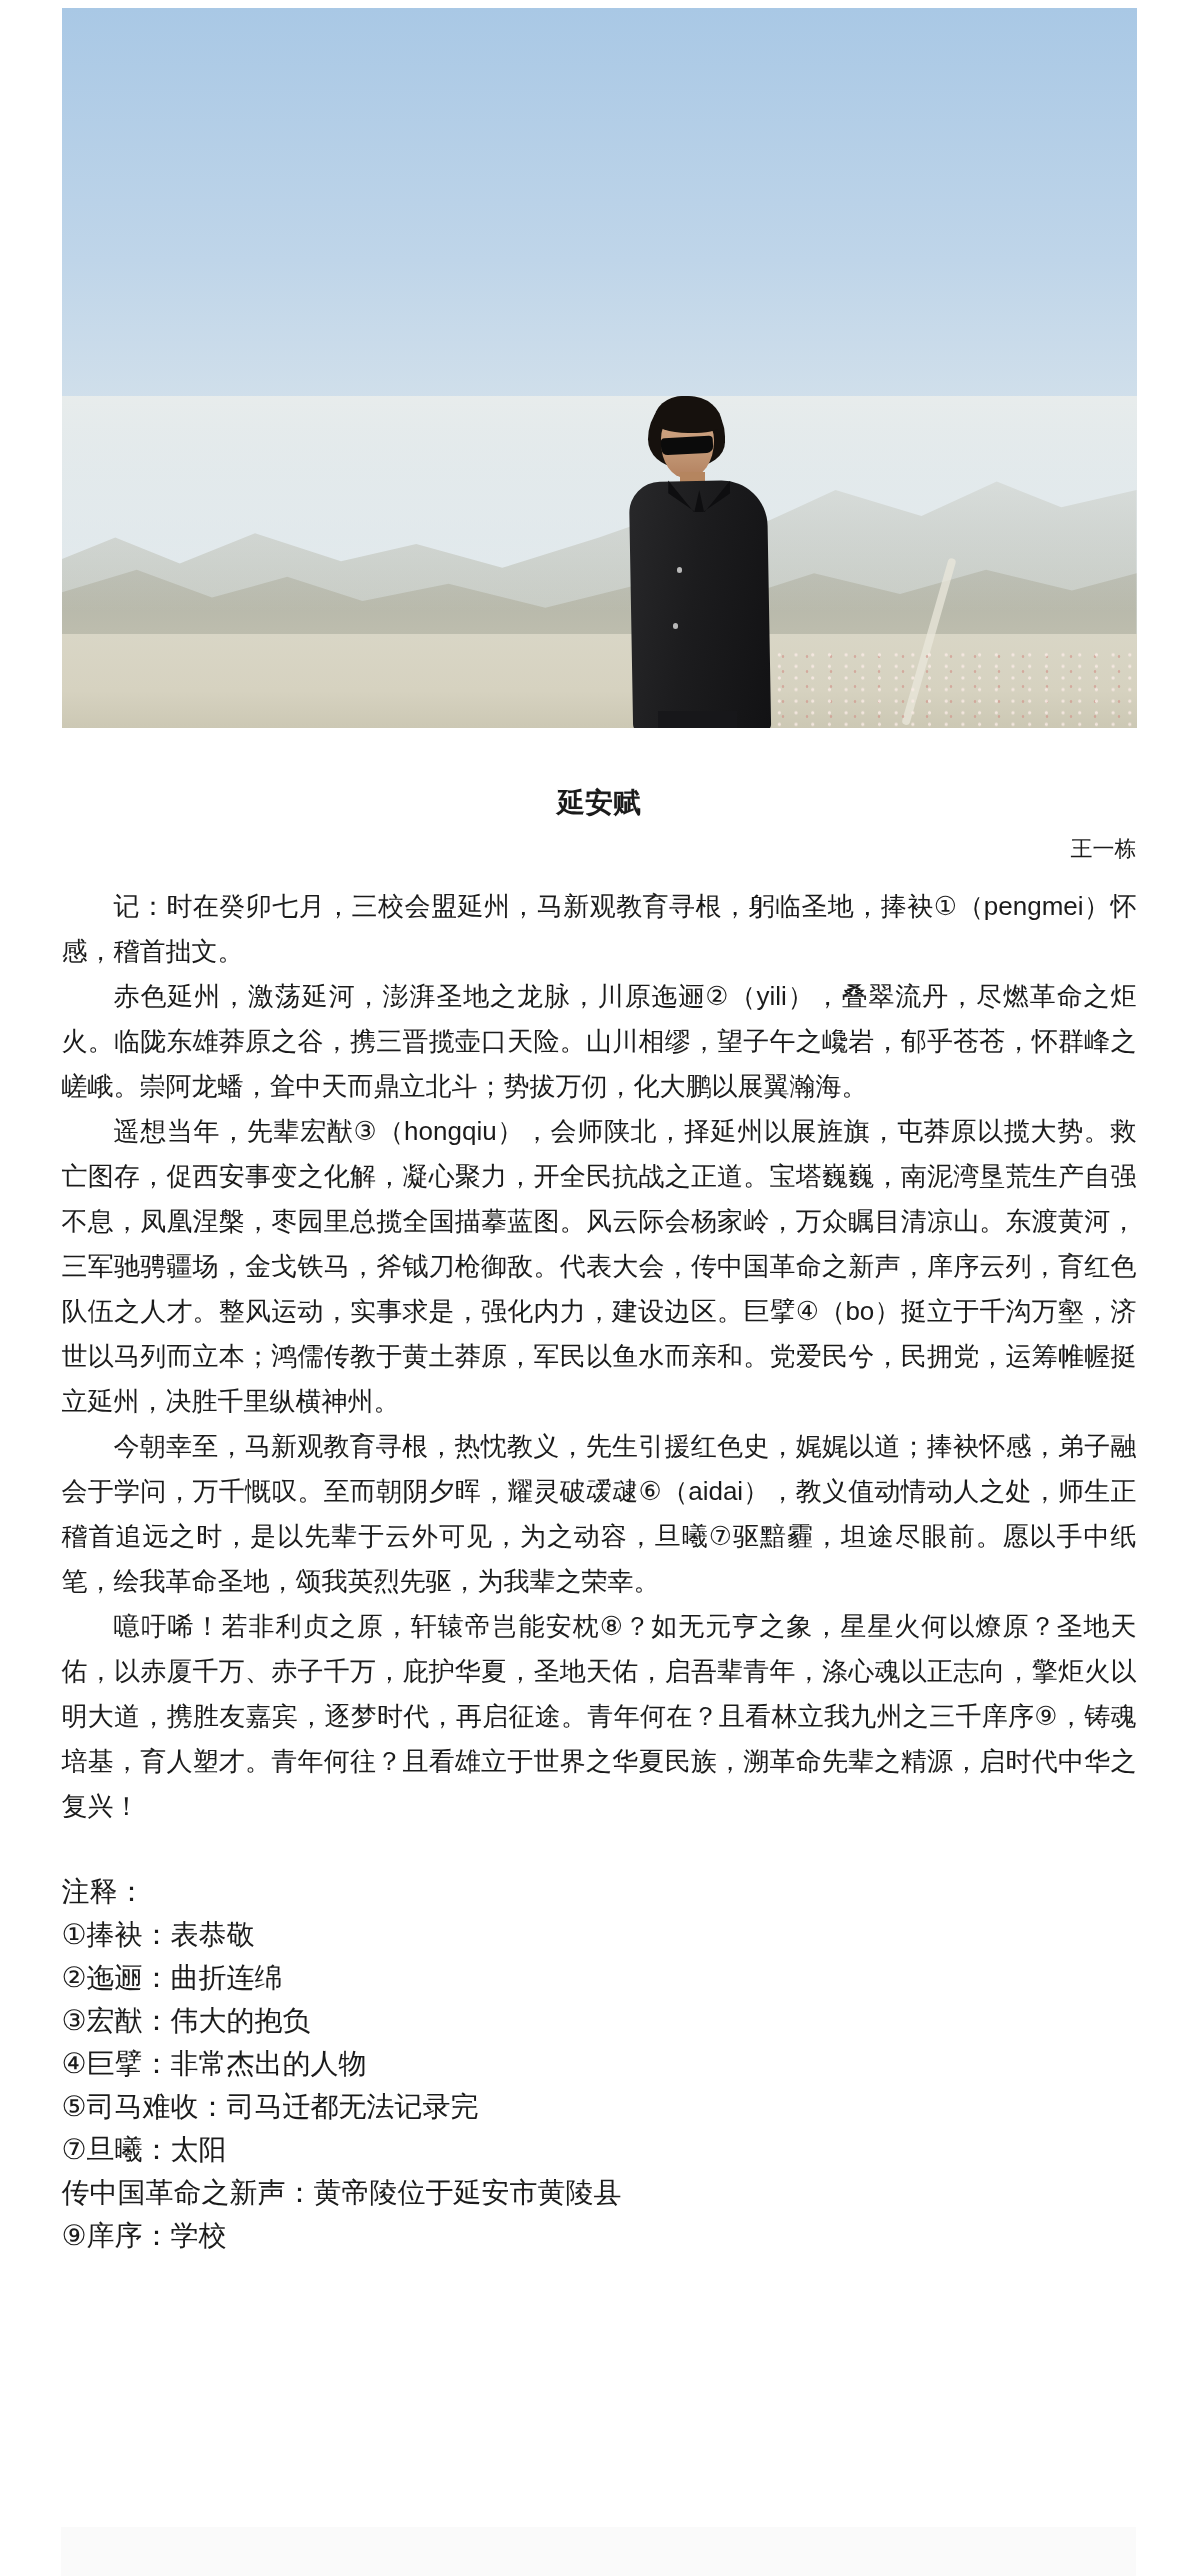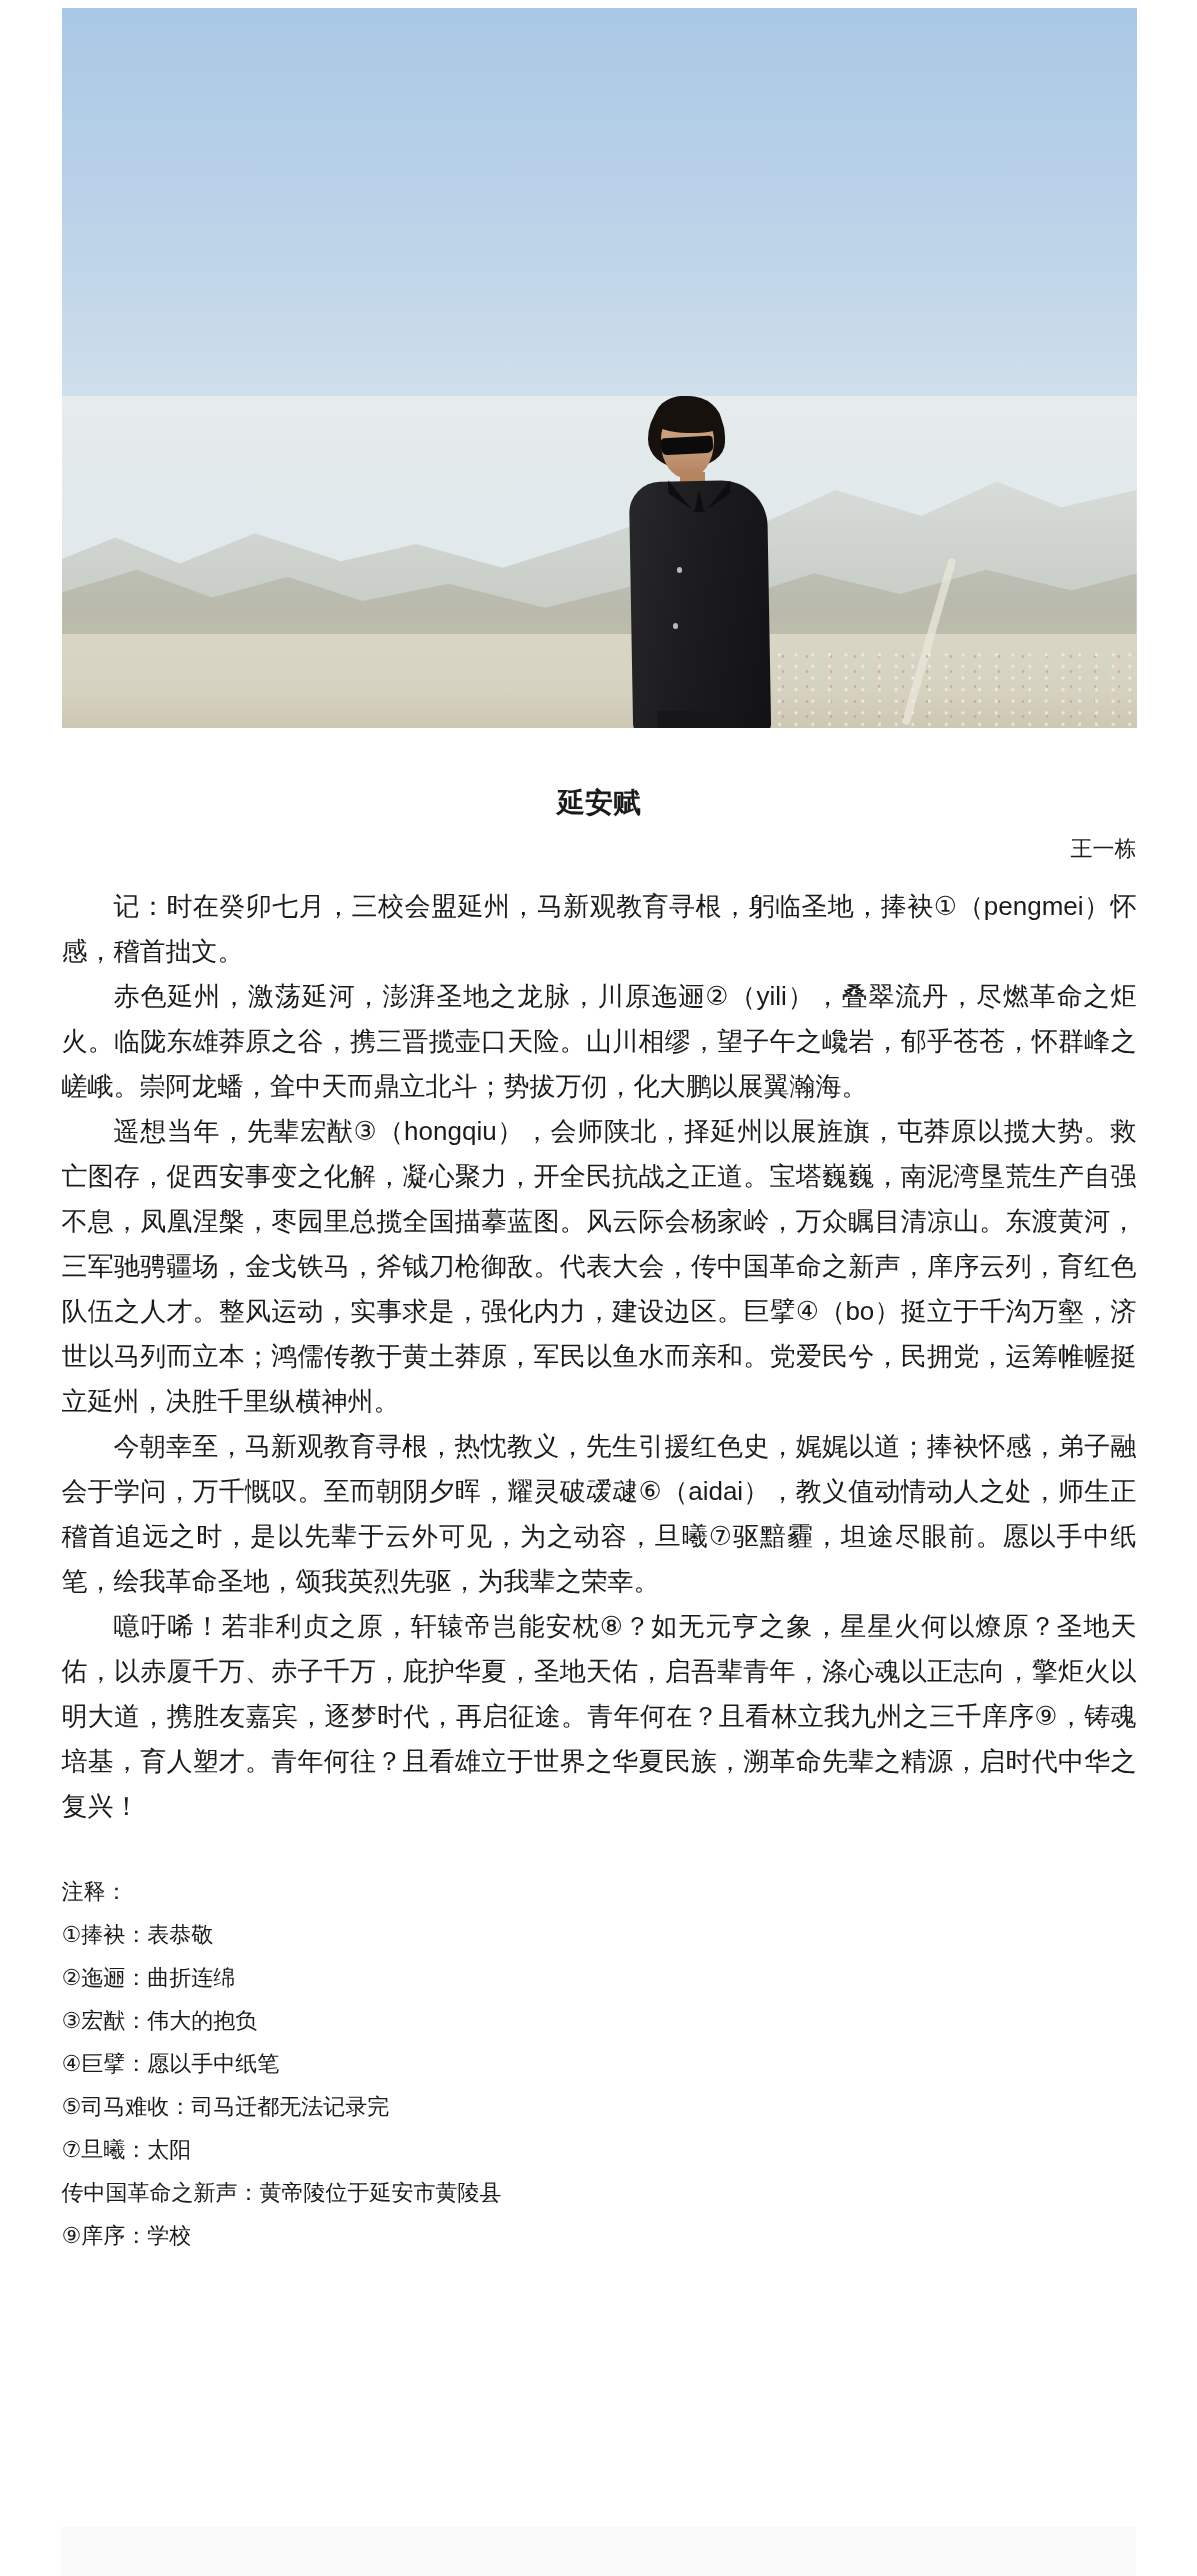--- a/index.html
+++ b/index.html
@@ -119,21 +119,21 @@
   .author {
     margin-top: 10.3px;
     font-size: 22px; text-align: right; line-height: 36px; color: var(--text, #1b1b1b);
   }
   .body-text { margin-top: 16.7px; }
   .body-text p {
     margin: 0; font-size: 26px; line-height: 45px;
     text-align: justify; text-indent: 2em; color: var(--text, #1b1b1b);
     word-break: break-all;
   }
-  .notes { margin-top: 41px; font-size: 22px; color: var(--text, #1b1b1b); }
+  .notes { margin-top: 41px; font-size: 28px; color: var(--text, #1b1b1b); }
   .notes div { line-height: 43px; }
   .footer-strip {
     position: absolute; left: 61px; bottom: 0; width: 1075px; height: 49px;
     background: var(--footer_strip, #fafafa);
   }
 </style>
 </head>
 <body>
 
 <div class="page">
@@ -169,21 +169,21 @@
       <p>遥想当年，先辈宏猷③（hongqiu），会师陕北，择延州以展旌旗，屯莽原以揽大势。救亡图存，促西安事变之化解，凝心聚力，开全民抗战之正道。宝塔巍巍，南泥湾垦荒生产自强不息，凤凰涅槃，枣园里总揽全国描摹蓝图。风云际会杨家岭，万众瞩目清凉山。东渡黄河，三军驰骋疆场，金戈铁马，斧钺刀枪御敌。代表大会，传中国革命之新声，庠序云列，育红色队伍之人才。整风运动，实事求是，强化内力，建设边区。巨擘④（bo）挺立于千沟万壑，济世以马列而立本；鸿儒传教于黄土莽原，军民以鱼水而亲和。党爱民兮，民拥党，运筹帷幄挺立延州，决胜千里纵横神州。</p>
       <p>今朝幸至，马新观教育寻根，热忱教义，先生引援红色史，娓娓以道；捧袂怀感，弟子融会于学问，万千慨叹。至而朝阴夕晖，耀灵破叆叇⑥（aidai），教义值动情动人之处，师生正稽首追远之时，是以先辈于云外可见，为之动容，旦曦⑦驱黯霾，坦途尽眼前。愿以手中纸笔，绘我革命圣地，颂我英烈先驱，为我辈之荣幸。</p>
       <p>噫吁唏！若非利贞之原，轩辕帝岂能安枕⑧？如无元亨之象，星星火何以燎原？圣地天佑，以赤厦千万、赤子千万，庇护华夏，圣地天佑，启吾辈青年，涤心魂以正志向，擎炬火以明大道，携胜友嘉宾，逐梦时代，再启征途。青年何在？且看林立我九州之三千庠序⑨，铸魂培基，育人塑才。青年何往？且看雄立于世界之华夏民族，溯革命先辈之精源，启时代中华之复兴！</p>
     </div>
 
     <div class="notes">
       <div>注释：</div>
       <div>①捧袂：表恭敬</div>
       <div>②迤逦：曲折连绵</div>
       <div>③宏猷：伟大的抱负</div>
-      <div>④巨擘：愿以手中纸笔</div>
+      <div>④巨擘：非常杰出的人物</div>
       <div>⑤司马难收：司马迁都无法记录完</div>
       <div>⑦旦曦：太阳</div>
       <div>传中国革命之新声：黄帝陵位于延安市黄陵县</div>
       <div>⑨庠序：学校</div>
     </div>
   </div>
 
   <div class="footer-strip"></div>
 </div>
 

